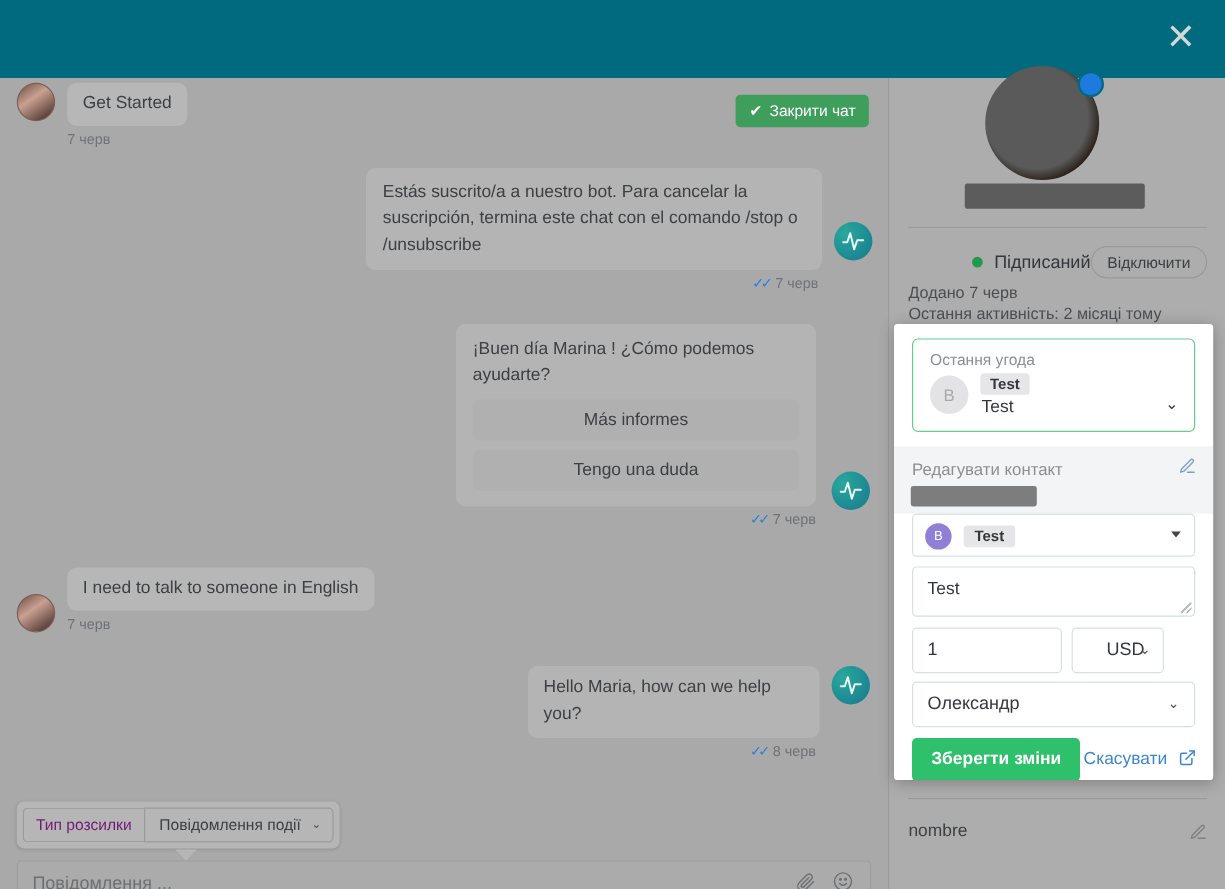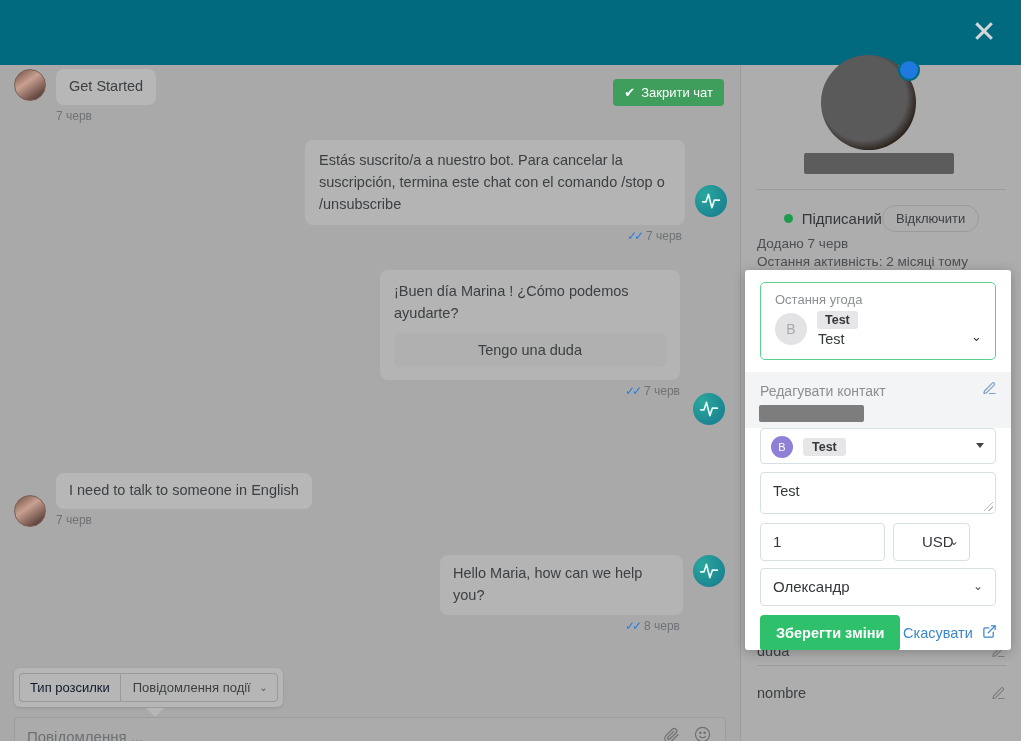--- a/index.html
+++ b/index.html
@@ -90,21 +90,21 @@
 
   
   .composer-pop {
     position: absolute; left: 14px; top: 603px;
     background: #b6b6b6; border-radius: 6px; padding: 5px;
     display: flex; box-shadow: 0 1px 3px rgba(0,0,0,.12);
   }
   .pop-label {
     border: 1px solid #9a9a9a; border-right: none;
     border-radius: 4px 0 0 4px; padding: 6px 10px;
-    font-size: 13px; color: #0f172a; background: #b6b6b6;
+    font-size: 13px; color: #701a75; background: #b6b6b6;
   }
   .pop-select {
     border: 1px solid #9a9a9a; border-radius: 0 4px 4px 0;
     padding: 6px 26px 6px 12px; font-size: 13px; color: #3c4043;
     background: #b6b6b6; position: relative; cursor: pointer;
   }
   .pop-caret {
     position: absolute; right: 9px; top: 50%; transform: translateY(-55%);
     font-size: 10px; color: #555;
   }
@@ -141,21 +141,21 @@
     background: #1f7ae0; border: 2px solid #016A7F;
   }
   .name-redact {
     position: absolute; left: 63px; top: 88px;
     width: 150px; height: 21px; background: #5c5c5c; border-radius: 2px;
   }
   .divider { position: absolute; left: 16px; width: 249px; height: 1px; background: #9b9b9b; }
 
   .sub-row {
     position: absolute; left: 16px; top: 140px; width: 249px;
-    display: flex; align-items: center; justify-content: center;
+    display: flex; align-items: center; justify-content: flex-end;
   }
   .sub-left { display: flex; align-items: center; gap: 9px; }
   .dot-green { width: 9px; height: 9px; border-radius: 50%; background: #1f9b4d; }
   .sub-text { font-size: 15px; color: #33363a; }
   .unsub-btn {
     border: 1px solid #9a9a9a; border-radius: 14px; background: transparent;
     font-size: 13px; color: #3c4043; padding: 5px 13px; cursor: pointer;
     font-family: "Liberation Sans", sans-serif;
   }
   .meta-line { position: absolute; left: 16px; font-size: 13.5px; color: #4b4e52; }
@@ -313,20 +313,21 @@
                 </svg>
             </div>
           </div>
         </div>
 
         <div class="msg-row" style="left:380px; top:205px; width:345px;">
           <div style="display:flex; align-items:flex-start; gap:10px;">
             <div style="flex:1;">
               <div class="bubble-out" style="width:300px; padding:11px 14px 13px;">
                 <div>¡Buen día Marina ! ¿Cómo podemos ayudarte?</div>
+                <button class="reply-btn">Más informes</button>
                 <button class="reply-btn">Tengo una duda</button>
               </div>
               <div class="ts" style="justify-content:flex-end; margin-right:3px;">
                 <span class="ticks">✓✓</span>
                 <span>7 черв</span>
               </div>
             </div>
             <div class="bot-av" style="margin-top:123px;">
               <svg viewBox="0 0 24 24" fill="none" stroke="#eafaf7" stroke-width="2" stroke-linecap="round" stroke-linejoin="round">
                   <polyline points="2,13 6,13 9,4 13,20 16,11 19,11 22,11"></polyline>
@@ -404,29 +405,20 @@
           <div class="sub-left">
             <span class="dot-green"></span>
             <span class="sub-text">Підписаний</span>
           </div>
           <button class="unsub-btn">Відключити</button>
         </div>
 
         <div class="meta-line" style="top:171px;">Додано 7 черв</div>
         <div class="meta-line" style="top:189px;">Остання активність: 2 місяці тому</div>
 
-        <div class="cf-row" style="top:578px;">
-          <span>duda</span>
-          <span class="pencil">
-            <svg viewBox="0 0 24 24" fill="none" stroke="currentColor" stroke-width="1.8" stroke-linecap="round" stroke-linejoin="round">
-                <path d="M12 20h9"></path>
-                <path d="M16.5 3.5a2.1 2.1 0 0 1 3 3L7 19l-4 1 1-4z"></path>
-              </svg>
-          </span>
-        </div>
         <div class="divider" style="top:600px;"></div>
         <div class="cf-row" style="top:620px;">
           <span>nombre</span>
           <span class="pencil">
             <svg viewBox="0 0 24 24" fill="none" stroke="currentColor" stroke-width="1.8" stroke-linecap="round" stroke-linejoin="round">
                 <path d="M12 20h9"></path>
                 <path d="M16.5 3.5a2.1 2.1 0 0 1 3 3L7 19l-4 1 1-4z"></path>
               </svg>
           </span>
         </div>

